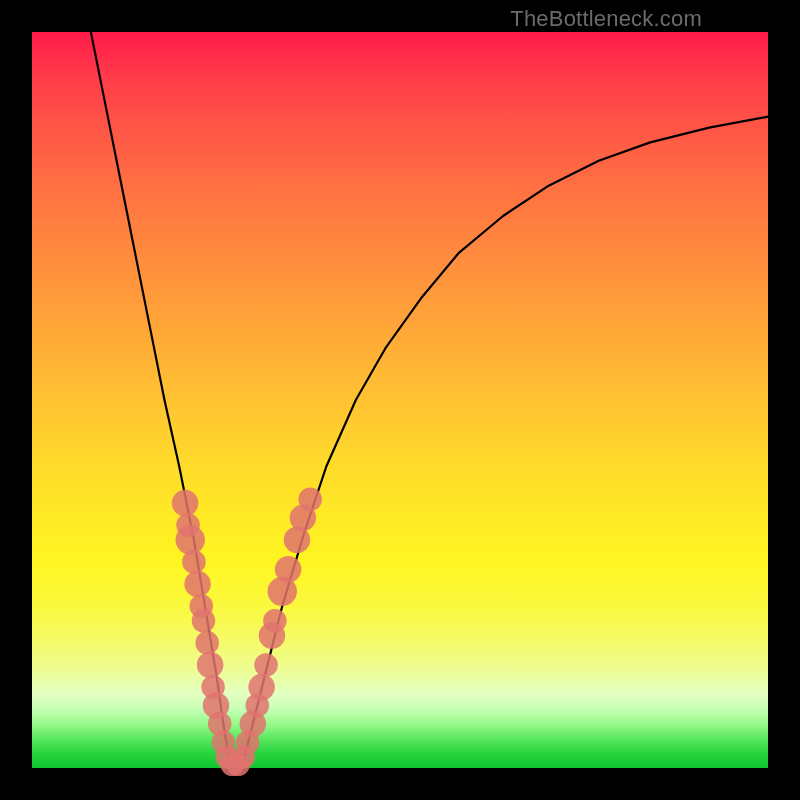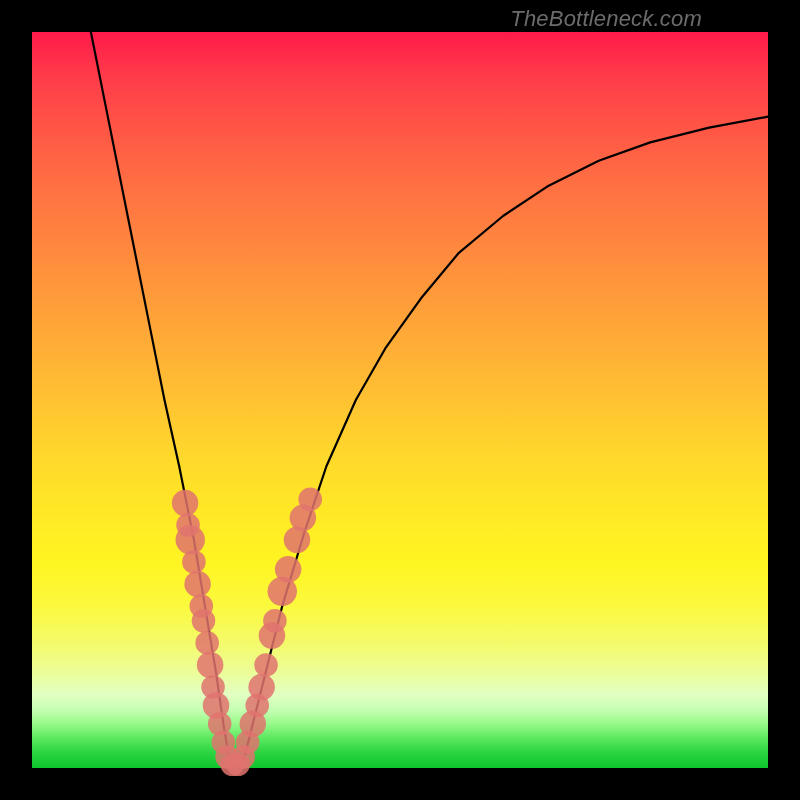--- a/index.html
+++ b/index.html
@@ -9,21 +9,20 @@
     height: 800px;
     overflow: hidden;
     background: #000;
     font-family: Arial, Helvetica, sans-serif;
   }
   .frame {
     position: absolute;
     left: 0; top: 0;
     width: 712px; height: 800px;
     background: #000;
-    font-style: italic;
   }
   .plot-area {
     position: absolute;
     left: 32px;
     top: 32px;
     width: 736px;
     height: 736px;
     
     background: linear-gradient(to bottom,
       #ff1a49 0%,

